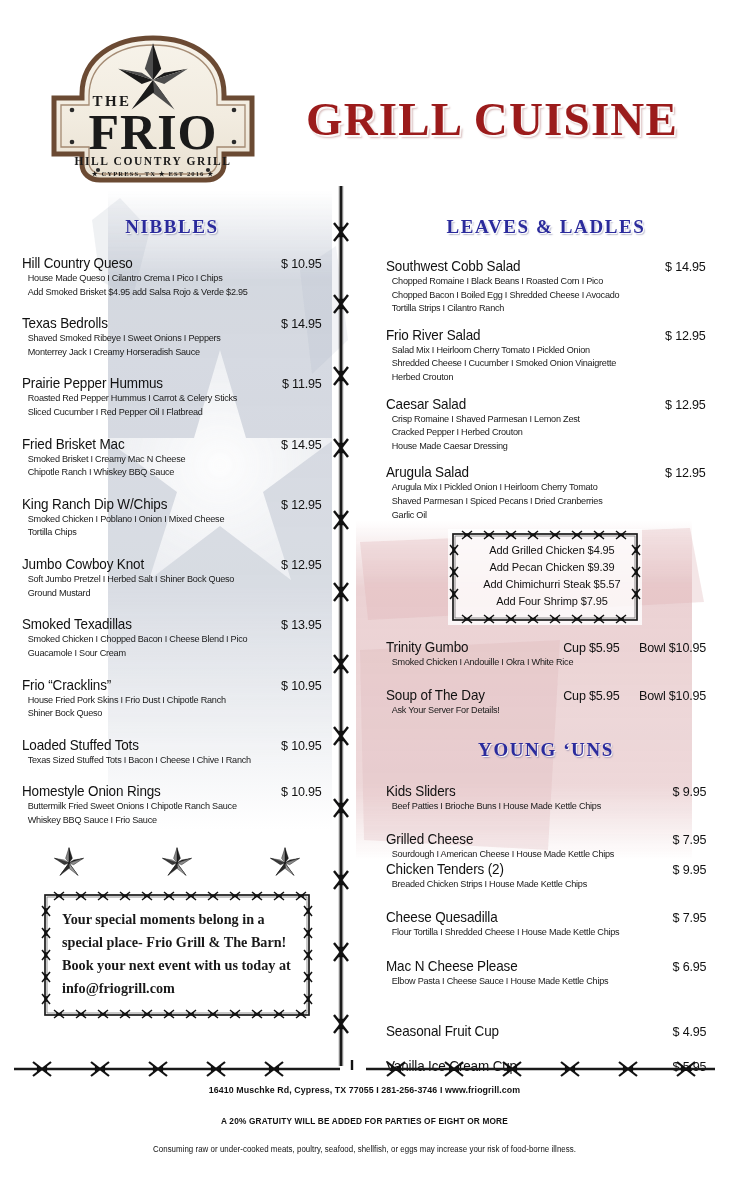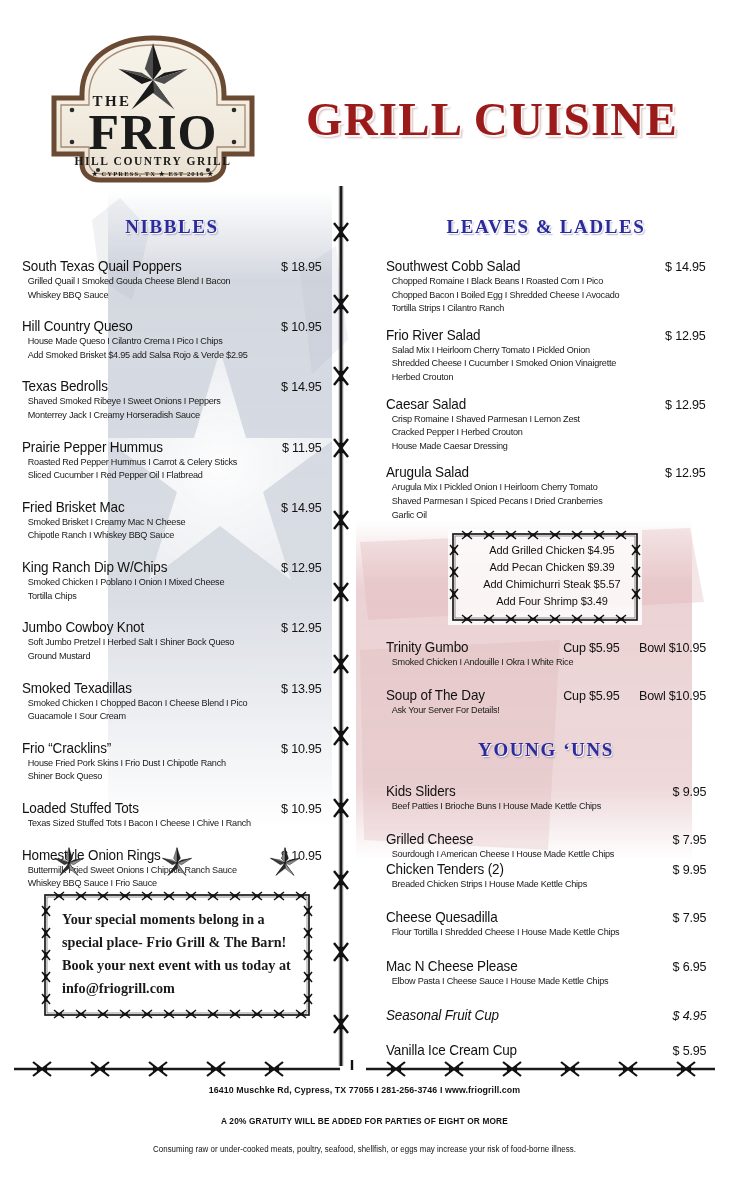--- a/index.html
+++ b/index.html
@@ -383,28 +383,20 @@
       <path d="M-9,-7 L9,7" transform="translate(15,838) rotate(90)"></path>
       <path d="M-9,7 L9,-7" transform="translate(15,838) rotate(90)"></path>
       <path d="M-4,-3 L-4,3" transform="translate(15,838) rotate(90)"></path>
       <path d="M4,-3 L4,3" transform="translate(15,838) rotate(90)"></path>
     </g>
 </svg>
 
 <div id="col-left">
   <div class="section-head">NIBBLES</div>
   <div id="nibbles-list">
-      <div class="item" style="margin-top: 20px;">
-        <div class="item-head">
-          <div class="item-name">South Texas Quail Poppers</div>
-          <div class="item-price">$ 18.95</div>
-        </div>
-        <div class="desc">Grilled Quail I Smoked Gouda Cheese Blend I Bacon</div>
-        <div class="desc">Whiskey BBQ Sauce</div>
-      </div>
       <div class="item" style="margin-top: 17px;">
         <div class="item-head">
           <div class="item-name">Hill Country Queso</div>
           <div class="item-price">$ 10.95</div>
         </div>
         <div class="desc">House Made Queso I Cilantro Crema I Pico I Chips</div>
         <div class="desc">Add Smoked Brisket $4.95 add Salsa Rojo &amp; Verde $2.95</div>
       </div>
       <div class="item" style="margin-top: 17px;">
         <div class="item-head">
@@ -804,21 +796,21 @@
           <path d="M-5,-4 L5,4" transform="translate(188,65) rotate(90)"></path>
           <path d="M-5,4 L5,-4" transform="translate(188,65) rotate(90)"></path>
           <path d="M-2,-2 L-2,2" transform="translate(188,65) rotate(90)"></path>
           <path d="M2,-2 L2,2" transform="translate(188,65) rotate(90)"></path>
         </g>
       </svg>
     <div class="wire-inner" id="addons-list">
         <div class="addon-line">Add Grilled Chicken $4.95</div>
         <div class="addon-line">Add Pecan Chicken $9.39</div>
         <div class="addon-line">Add Chimichurri Steak $5.57</div>
-        <div class="addon-line">Add Four Shrimp $3.49</div>
+        <div class="addon-line">Add Four Shrimp $7.95</div>
       </div>
   </div>
 
   <div id="soups-list">
       <div class="item" style="margin-top: 14px;">
         <div class="soup-head">
           <div class="item-name">Trinity Gumbo</div>
           <div class="item-price">Cup $5.95</div>
           <div class="item-price">Bowl $10.95</div>
         </div>
@@ -864,21 +856,21 @@
         </div>
         <div class="desc">Flour Tortilla I Shredded Cheese I House Made Kettle Chips</div>
       </div>
       <div class="item" style="margin-top: 19px;">
         <div class="item-head">
           <div class="item-name">Mac N Cheese Please</div>
           <div class="item-price">$ 6.95</div>
         </div>
         <div class="desc">Elbow Pasta I Cheese Sauce I House Made Kettle Chips</div>
       </div>
-      <div class="item" style="margin-top: 19px; font-style: italic;">
+      <div class="item" style="margin-top: 35px;">
         <div class="item-head">
           <div class="item-name">Seasonal Fruit Cup</div>
           <div class="item-price">$ 4.95</div>
         </div>
       </div>
       <div class="item" style="margin-top: 19px;">
         <div class="item-head">
           <div class="item-name">Vanilla Ice Cream Cup</div>
           <div class="item-price">$ 5.95</div>
         </div>

